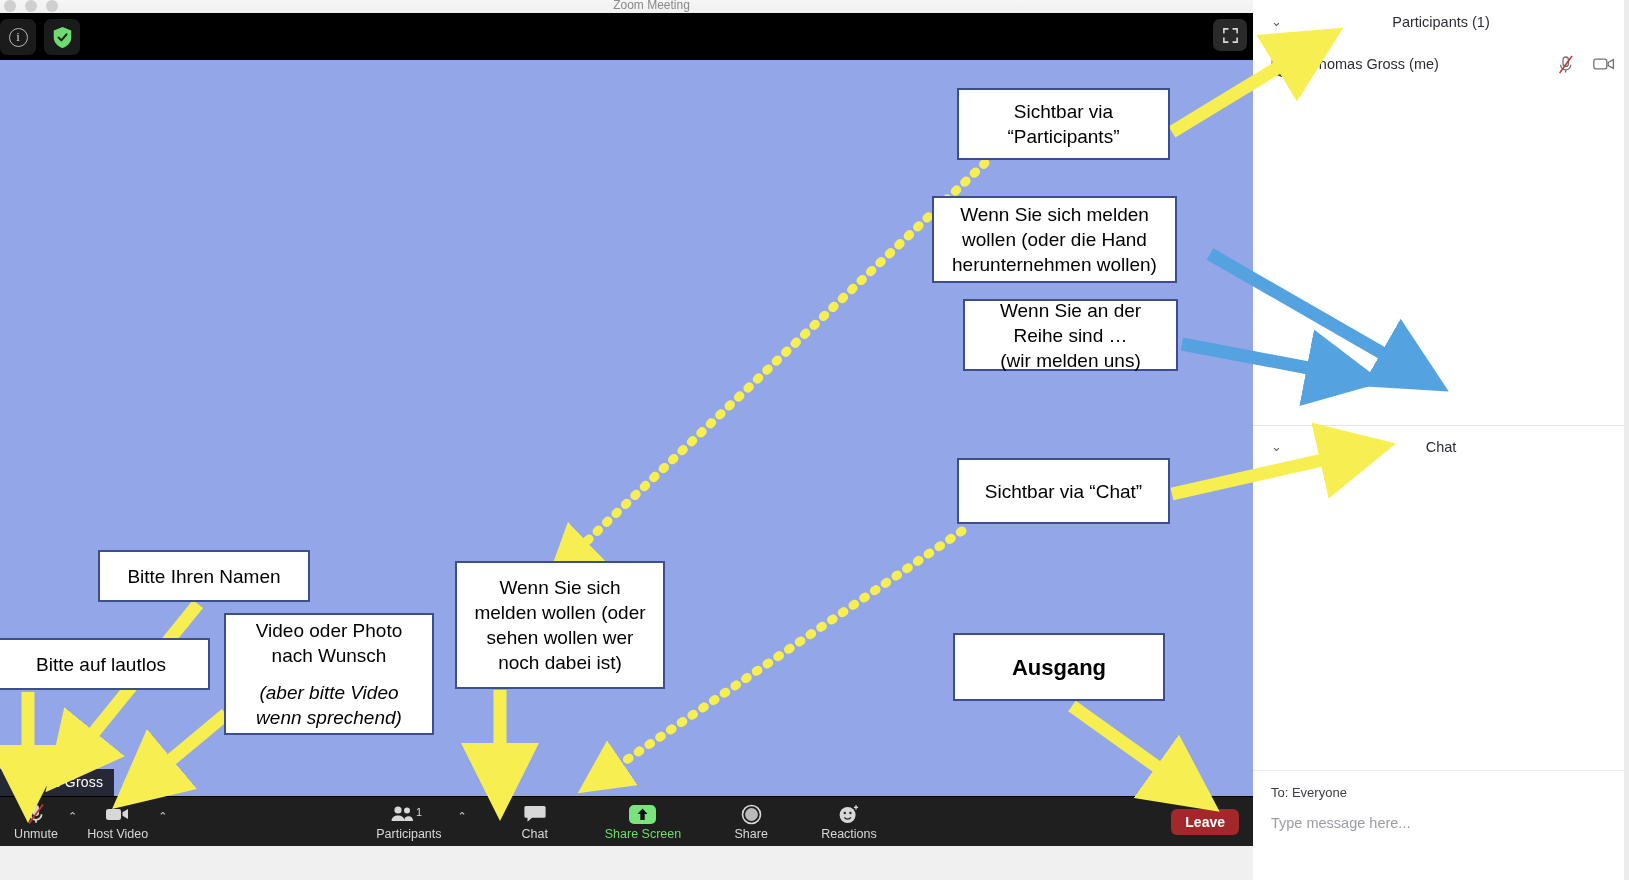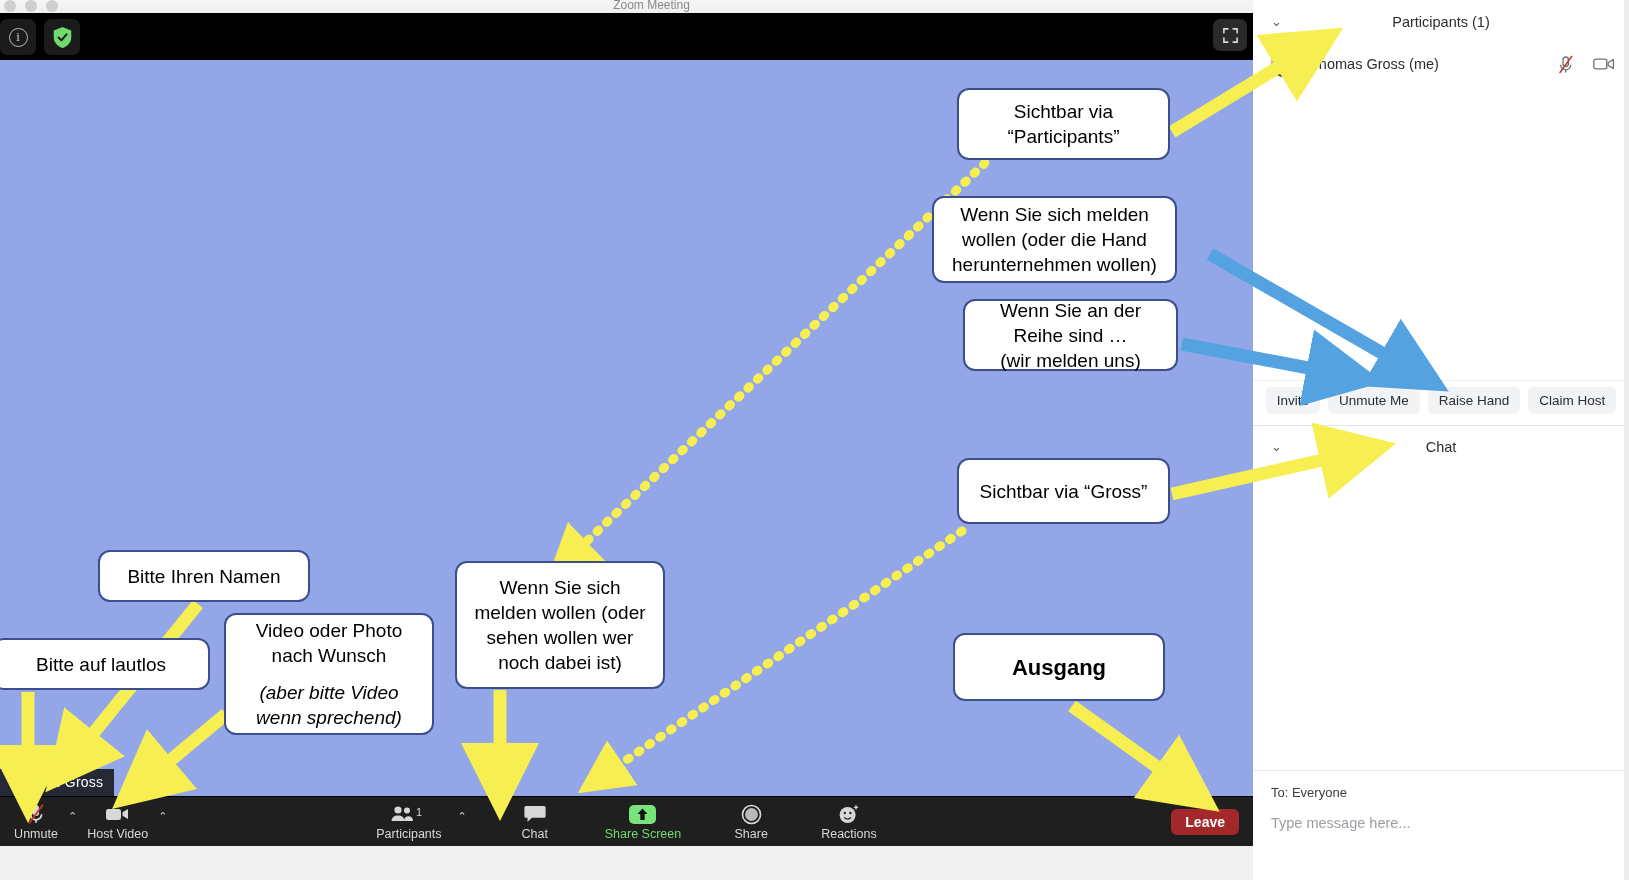--- a/index.html
+++ b/index.html
@@ -108,21 +108,21 @@
     border-top: 1px solid #e3e5e8;
   }
   .chat-body { position: absolute; left: 0; top: 467px; width: 376px; bottom: 110px; }
   .chat-foot { position: absolute; left: 0; bottom: 0; width: 376px; height: 110px; border-top: 1px solid #e8eaec; }
   .chat-to { position: absolute; left: 18px; top: 14px; font-size: 13px; color: #3a3c42; }
   .chat-input { position: absolute; left: 18px; top: 44px; font-size: 14.5px; color: #9a9da3; }
   .side-scroll { position: absolute; right: 0; top: 0; width: 5px; height: 880px; background: #ececec; }
 
   
   .callout {
-    position: absolute; background: #fff; border: 2.2px solid #3c4f8c; border-radius: 12px;
+    position: absolute; background: #fff; border: 2.2px solid #3c4f8c; border-radius: 0;
     color: #000; text-align: center; display: flex; align-items: center; justify-content: center;
     font-size: 19px; line-height: 25px; padding: 8px 12px; z-index: 20;
   }
   .callout.bold { font-weight: bold; font-size: 22px; }
   .callout i { font-style: italic; }
   svg.anno { position: absolute; left: 0; top: 0; width: 1629px; height: 880px; pointer-events: none; z-index: 15; }
 </style>
 </head>
 <body>
 
@@ -277,26 +277,20 @@
           <path d="M8.7 15v2.6" stroke="#6f7175" stroke-width="1.3"></path>
           <path d="M2.6 18 L15 1" stroke="#c0392b" stroke-width="1.5"></path>
         </svg>
         <svg width="22" height="14" viewBox="0 0 22 14">
           <rect x="0.8" y="2.2" width="13" height="9.6" rx="2" fill="none" stroke="#6f7175" stroke-width="1.3"></rect>
           <path d="M15.2 5.5 L20.4 2.6 v8.8 l-5.2-2.9z" fill="none" stroke="#6f7175" stroke-width="1.3"></path>
         </svg>
       </div>
     </div>
 
-    <div class="btn-row">
-      <div class="pbtn">Invite</div>
-      <div class="pbtn">Unmute Me</div>
-      <div class="pbtn">Raise Hand</div>
-      <div class="pbtn">Claim Host</div>
-    </div>
 
     <div class="panel-head chat-head">
       <span class="chev">⌄</span>
       <span>Chat</span>
     </div>
 
     <div class="chat-body"></div>
 
     <div class="chat-foot">
       <div class="chat-to">To: Everyone</div>
@@ -367,21 +361,21 @@
 
   <div class="callout" style="left:932px; top:196px; width:245px; height:87px;">
     <span>Wenn Sie sich melden<br>wollen (oder die Hand<br>herunternehmen wollen)</span>
   </div>
 
   <div class="callout" style="left:963px; top:299px; width:215px; height:72px;">
     <span>Wenn Sie an der<br>Reihe sind …<br>(wir melden uns)</span>
   </div>
 
   <div class="callout" style="left:957px; top:458px; width:213px; height:66px;">
-    <span>Sichtbar via “Gross”</span>
+    <span>Sichtbar via “Chat”</span>
   </div>
 
   <div class="callout bold" style="left:953px; top:633px; width:212px; height:68px;">
     <span>Ausgang</span>
   </div>
 
   <div class="callout" style="left:98px; top:550px; width:212px; height:52px;">
     <span>Bitte Ihren Namen</span>
   </div>
 

